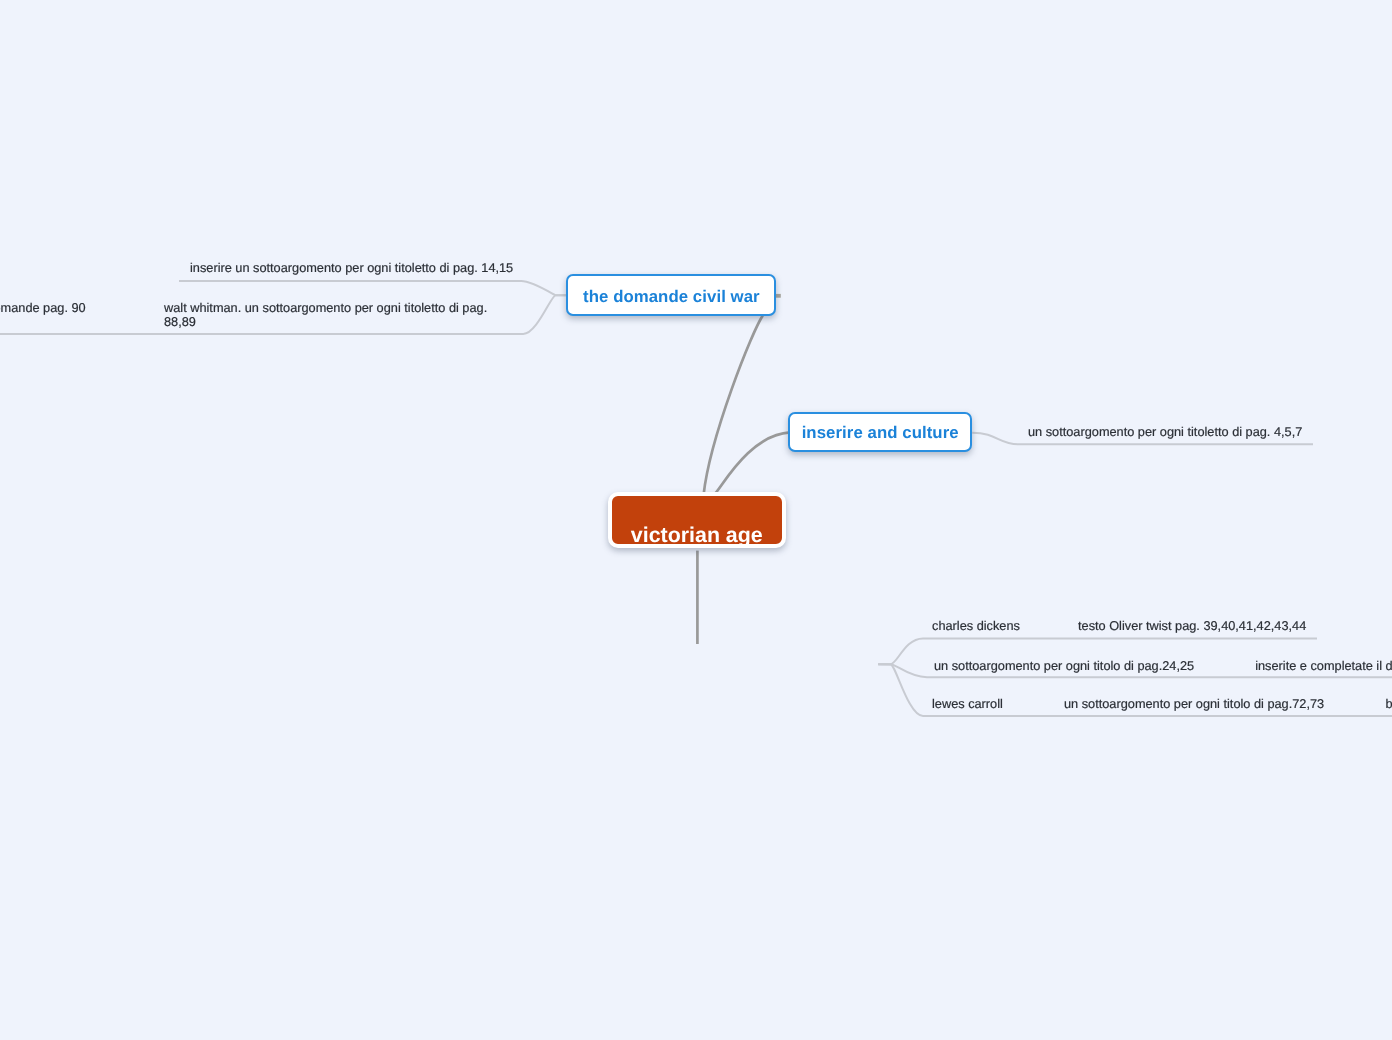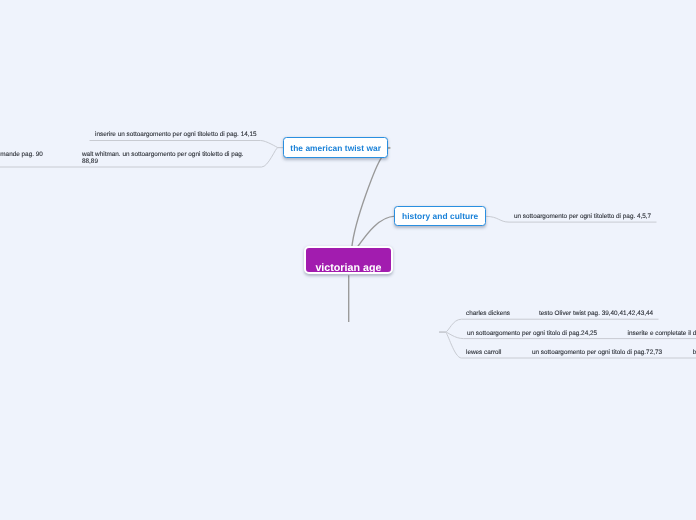--- a/index.html
+++ b/index.html
@@ -6,21 +6,21 @@
   html,body{margin:0;padding:0;}
   body{width:696px;height:520px;background:#eff3fc;overflow:hidden;
        font-family:"Liberation Sans",sans-serif;
        -webkit-font-smoothing:antialiased;text-rendering:geometricPrecision;}
   #stage{position:relative;width:696px;height:520px;overflow:hidden;}
   svg.links{position:absolute;left:0;top:0;width:696px;height:520px;pointer-events:none;}
 
   .node{position:absolute;box-sizing:border-box;display:flex;align-items:center;
         justify-content:center;white-space:nowrap;}
 
-  .node.root{background:#a21caf;color:#ffffff;font-weight:bold;font-size:10.7px;padding-top:15px;
+  .node.root{background:#c2410c;color:#ffffff;font-weight:bold;font-size:10.7px;padding-top:15px;
              border-radius:5px;border:2.2px solid #ffffff;
              box-shadow:0 1.5px 3px rgba(60,75,100,.35);}
 
   .node.branch{background:#ffffff;color:#1b82d8;font-weight:bold;font-size:8.4px;letter-spacing:0.04px;
                border-radius:3.5px;border:1.6px solid #2a8fe0;
                box-shadow:0 1.5px 3px rgba(60,75,100,.35);}
 
   .leaf{position:absolute;font-size:6.38px;color:#2b2f36;line-height:7.2px;
         -webkit-text-stroke:0.1px #2b2f36;
         white-space:nowrap;}
@@ -56,25 +56,25 @@
         <path d="M439.1,332.1 L445.3,332.2 C447.8,332.2 454.2,358 461.5,358 L696,358"></path>
       </g>
     </g>
   </svg>
 
   <div class="node root" style="left:303.5px;top:246.1px;width:89.8px;height:27.8px;">
     <span>victorian age</span>
   </div>
 
   <div class="node branch" style="left:283.4px;top:137.3px;width:104.6px;height:20.9px;">
-    <span>the american twist war</span>
+    <span>the domande civil war</span>
   </div>
 
   <div class="node branch" style="left:394.2px;top:206.2px;width:91.8px;height:19.8px;">
-    <span>history and culture</span>
+    <span>inserire and culture</span>
   </div>
 
 
   <div class="leaf" style="left:95px;top:131.4px;">inserire un sottoargomento per ogni titoletto di pag. 14,15</div>
 
   <div class="leaf wrap" style="left:82px;top:150.9px;width:162px;">walt whitman. un sottoargomento per ogni titoletto di pag. 88,89</div>
 
   <div class="leaf" style="left:-6.8px;top:150.9px;">domande pag. 90</div>
 
   <div class="leaf" style="left:514px;top:212.9px;">un sottoargomento per ogni titoletto di pag. 4,5,7</div>

